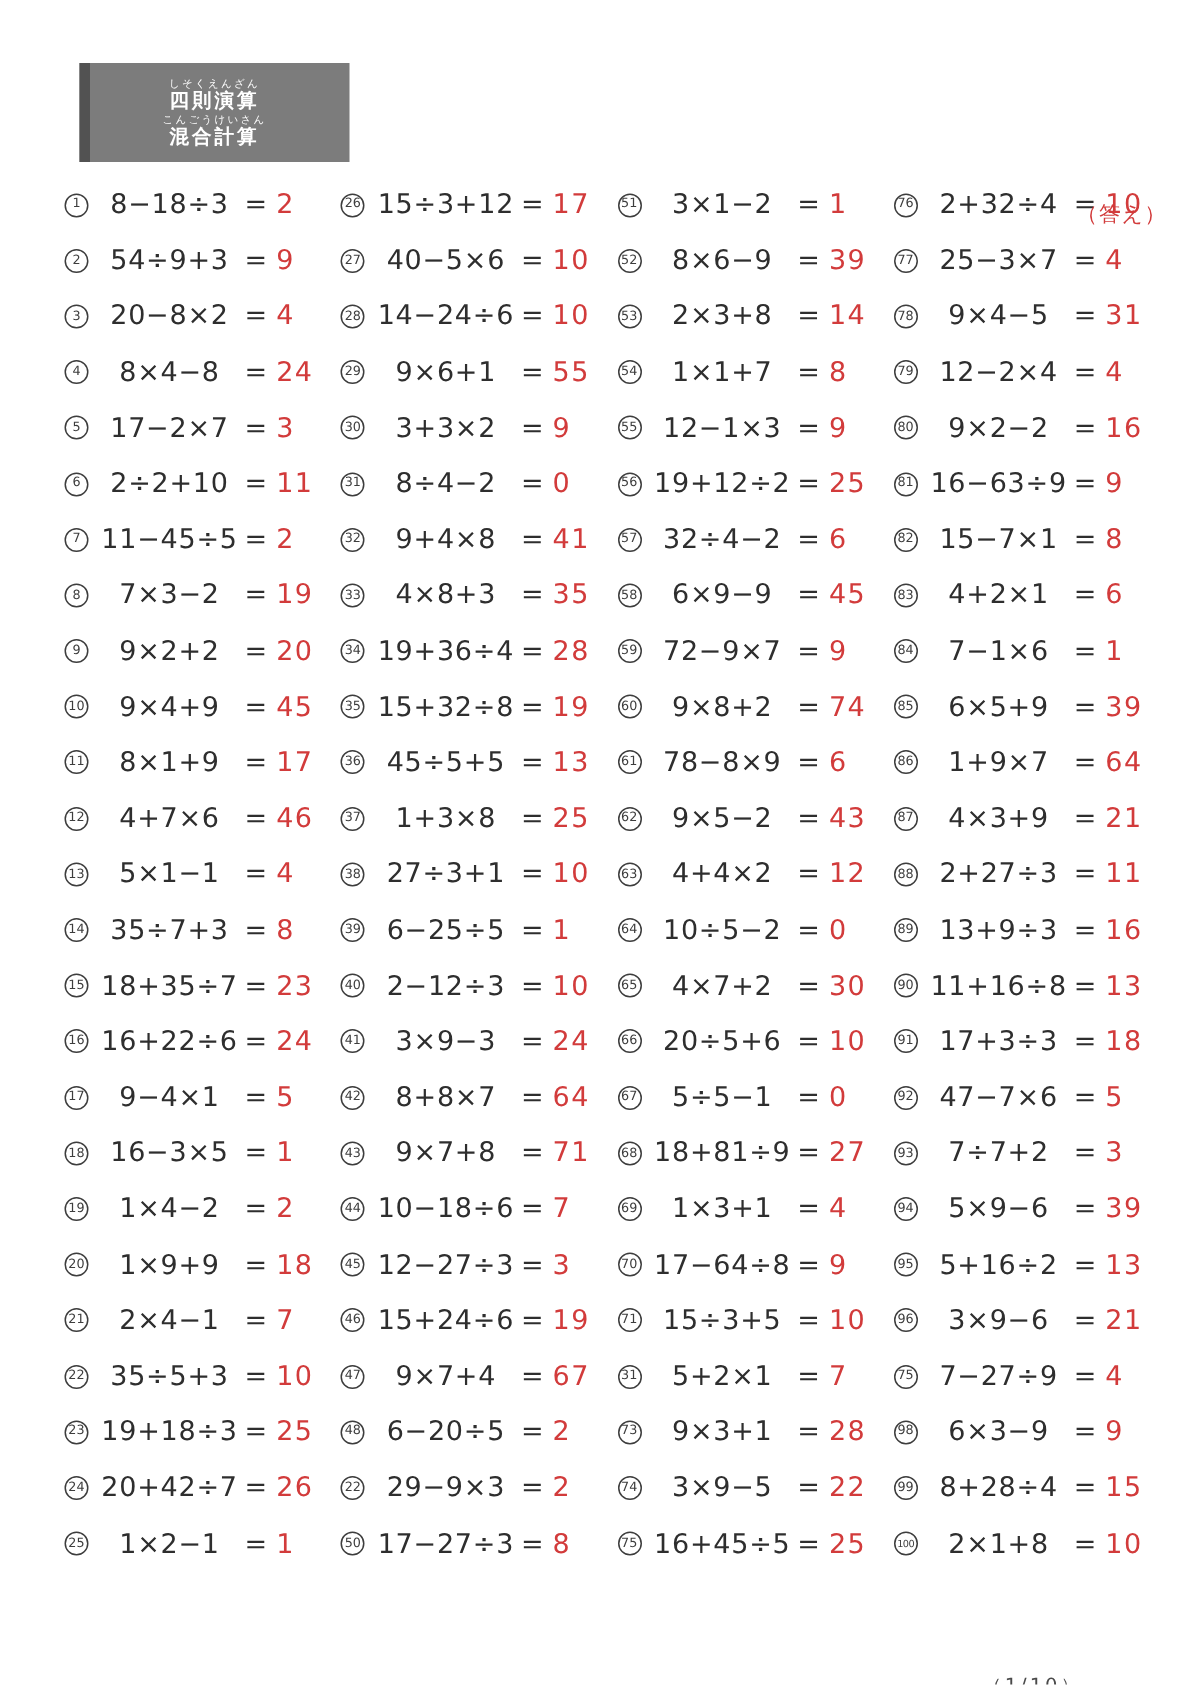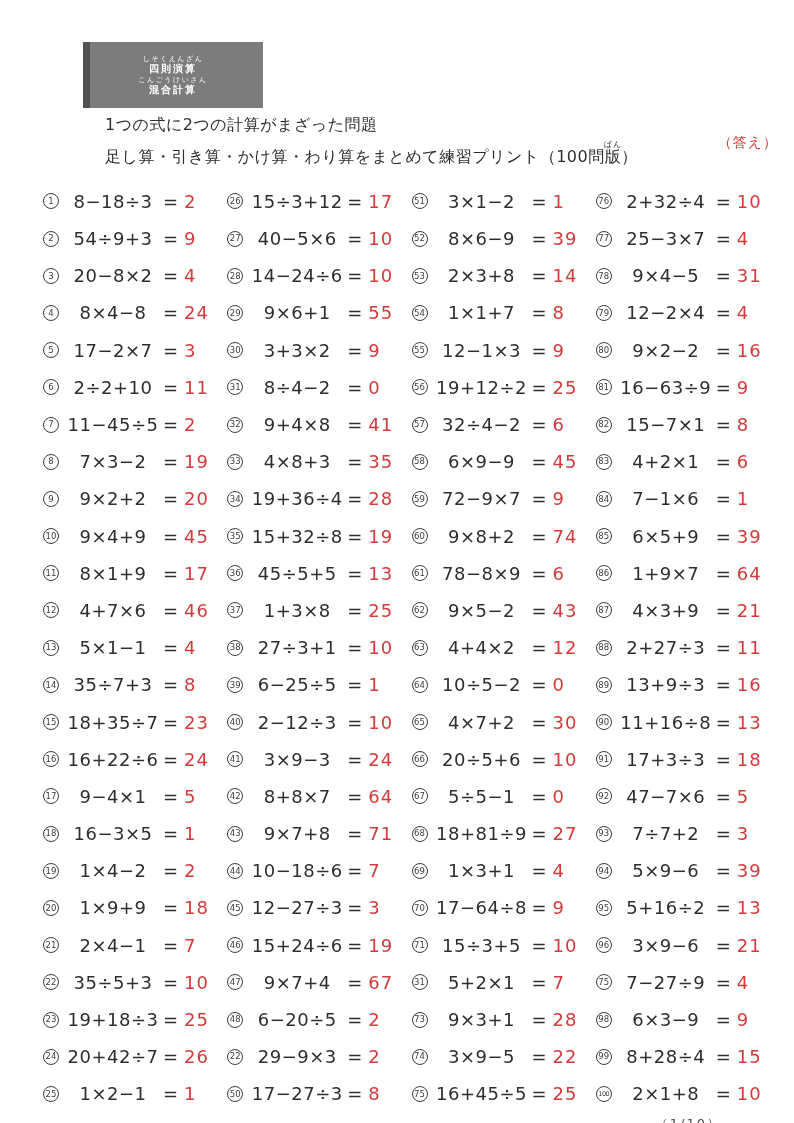--- a/index.html
+++ b/index.html
@@ -5,30 +5,30 @@
   html,body{margin:0;padding:0;}
   body{
     width:794px;height:1123px;background:#ffffff;overflow:hidden;
     font-family:"DejaVu Sans","Liberation Sans",sans-serif;
     color:var(--ink,#2e2e2e);
     -webkit-font-smoothing:antialiased;
   }
   .page{position:relative;width:794px;height:1123px;box-sizing:border-box;}
 
   
-  .header{display:flex;align-items:flex-start;margin:42px 0 0 83px;flex-direction:column;}
+  .header{display:flex;align-items:flex-start;margin:42px 0 0 53px;}
   .badge{
     position:relative;width:180px;height:66px;background:var(--badge,#7c7c7c);
     display:flex;flex-direction:column;justify-content:center;align-items:center;
     gap:3px;flex:none;
   }
   .badge-edge{position:absolute;left:0;top:0;width:7px;height:100%;background:var(--badge-edge,#525252);}
   .badge-line{display:flex;flex-direction:column;align-items:center;line-height:1;color:#ffffff;}
   .badge-furi{font-size:7px;letter-spacing:1.5px;margin-bottom:1px;}
-  .badge-main{font-size:10px;font-weight:bold;letter-spacing:2px;}
+  .badge-main{font-size:13px;font-weight:bold;letter-spacing:2px;}
 
   .titles{margin:2px 0 0 22px;line-height:1.9;}
   .title1{font-size:16px;letter-spacing:0.5px;}
   .title2{font-size:16px;letter-spacing:0.5px;}
   .title2 ruby rt{font-size:8px;letter-spacing:1px;}
 
   .answer-label{
     position:absolute;right:16px;top:92px;color:var(--red,#d23b3b);
     font-size:14px;letter-spacing:1px;
   }
@@ -69,24 +69,20 @@
       <div class="badge-line">
         <span class="badge-furi">しそくえんざん</span>
         <span class="badge-main">四則演算</span>
       </div>
       <div class="badge-line">
         <span class="badge-furi">こんごうけいさん</span>
         <span class="badge-main">混合計算</span>
       </div>
     </div>
 
-    <div class="titles">
-      <div class="title1">1つの式に2つの計算がまざった問題</div>
-      <div class="title2"><span>足し算・引き算・かけ算・わり算をまとめて練習プリント（100問</span><ruby><span>版</span><rt>ばん</rt></ruby><span>）</span></div>
-    </div>
   </header>
 
   <div class="answer-label">（答え）</div>
 
   <main class="grid" id="grid">
     <div class="col">
         <div class="row">
           <span class="pnum">1</span>
           <span class="expr">8−18÷3</span>
           <span class="eq">=</span>

